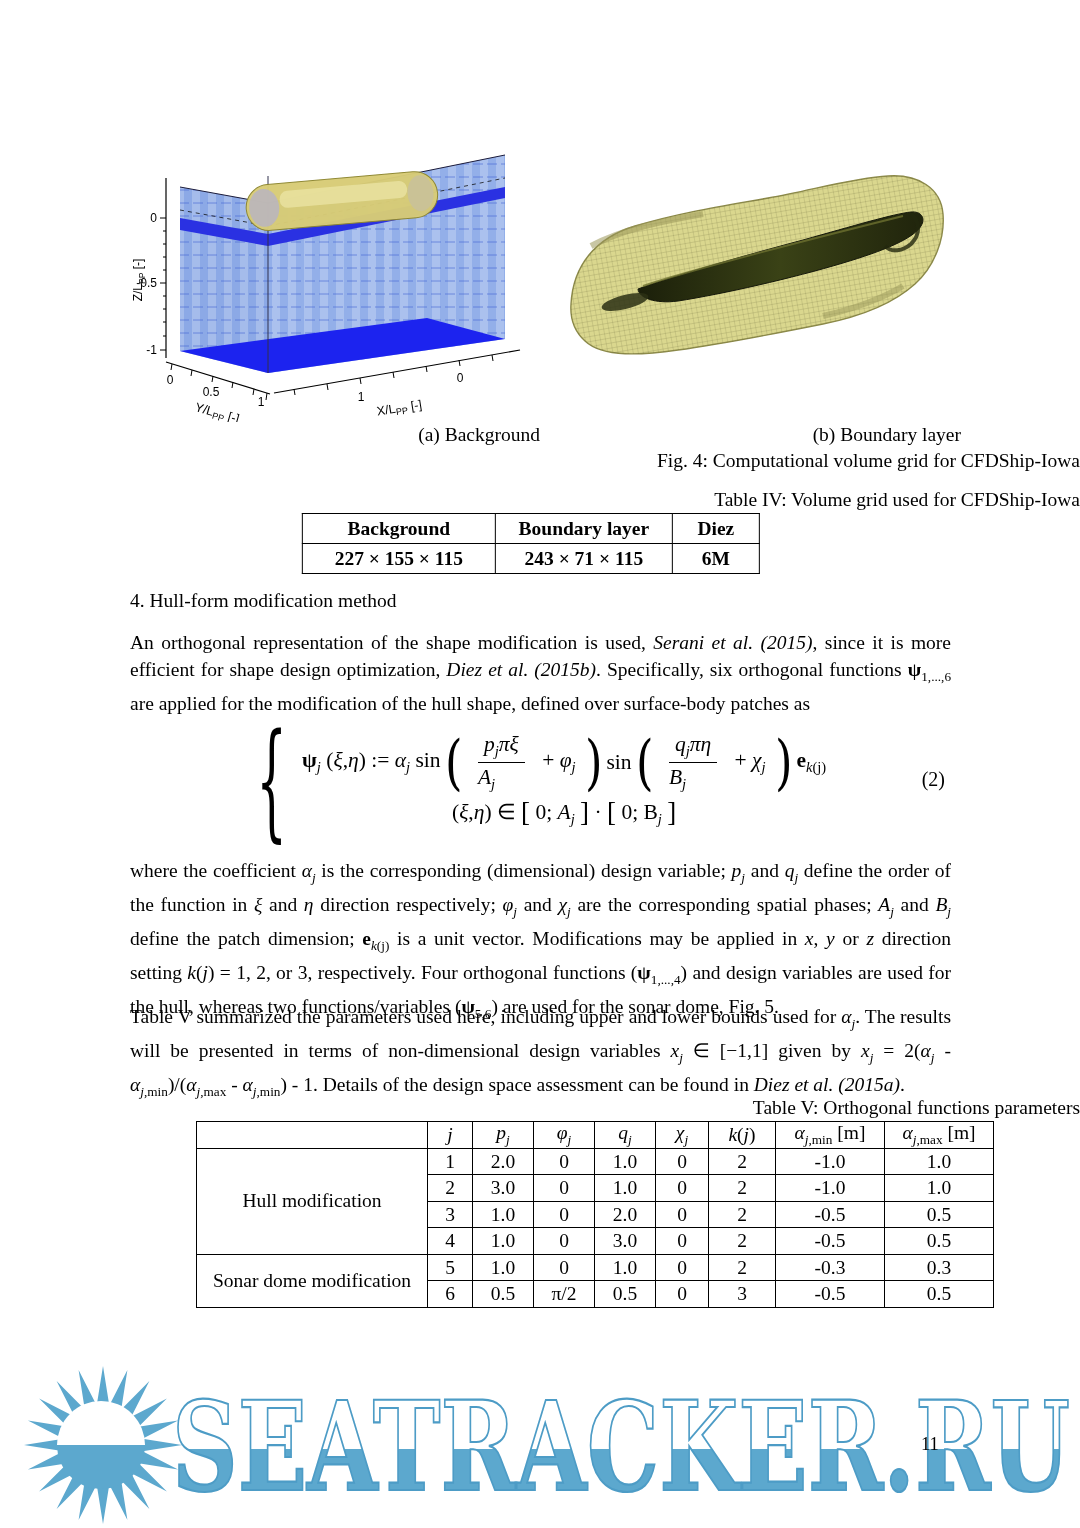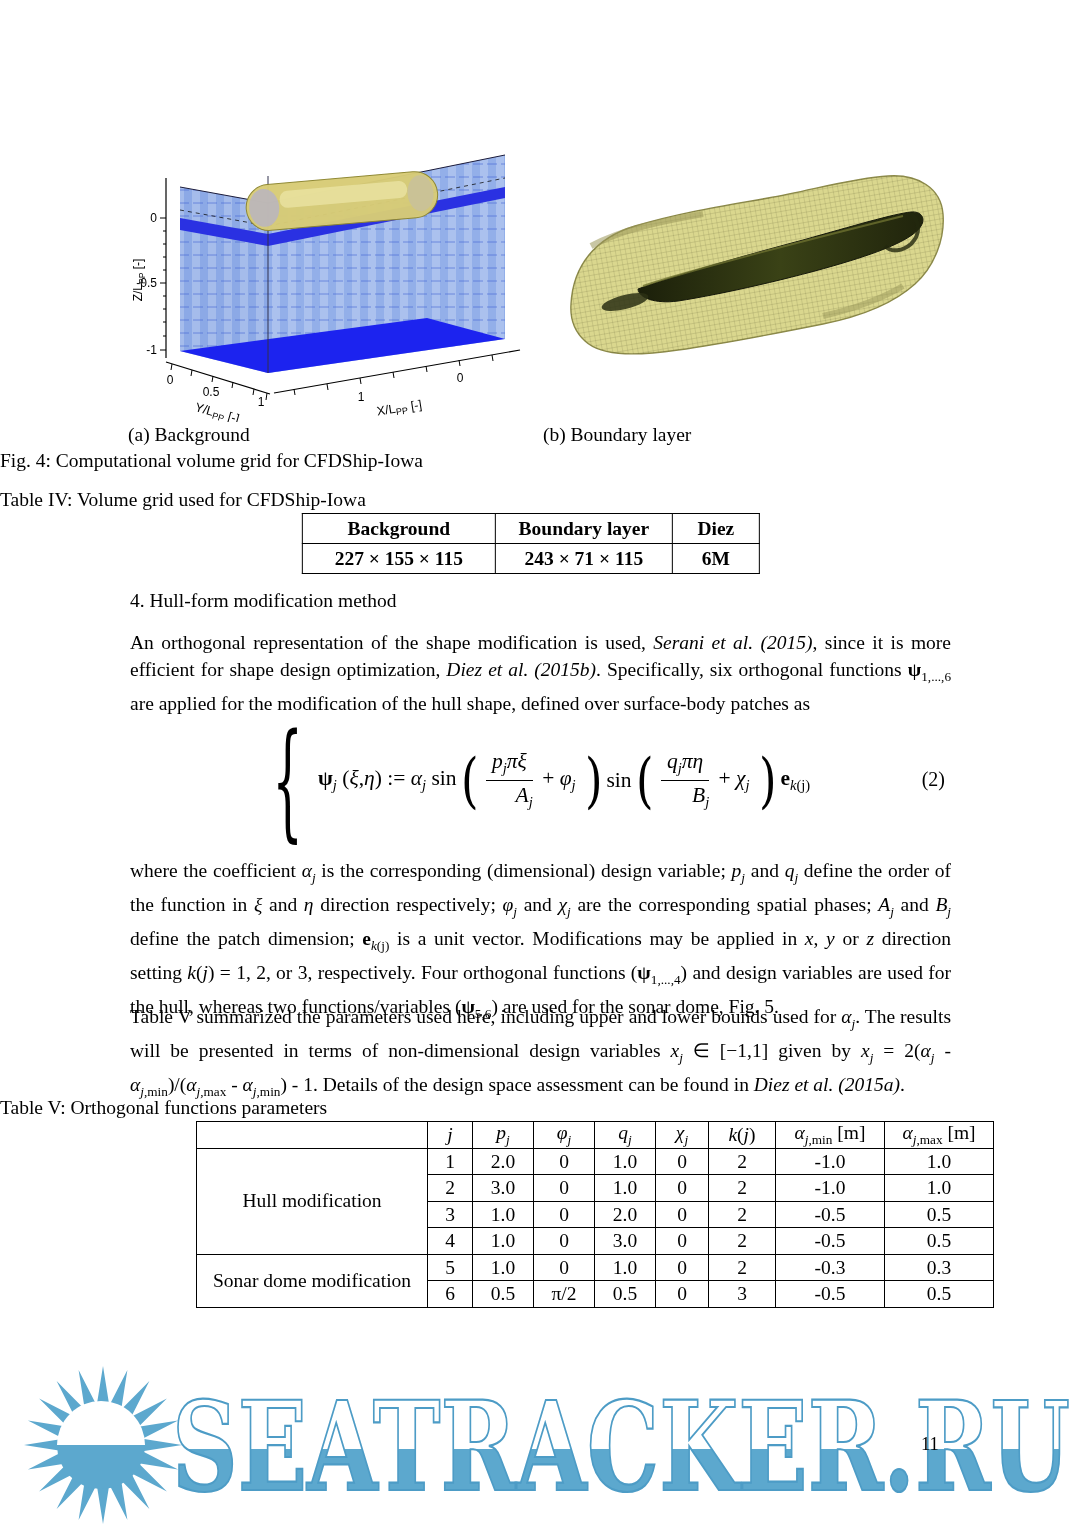--- a/index.html
+++ b/index.html
@@ -1,36 +1,36 @@
 <!DOCTYPE html>
 <html><head>
 <meta charset="utf-8">
 <style>
   html,body{margin:0;padding:0}
   body{width:1080px;height:1528px;position:relative;background:#fff;color:#000;
        font-family:"Liberation Serif",serif;overflow:hidden}
   .abs{position:absolute}
-  .center{text-align:left}
+  .center{text-align:right}
   .cap{font-size:19.5px}
   p.body{font-size:19.5px;line-height:27.2px;text-align:justify;margin:0}
   .sec-heading{font-size:19.5px;font-weight:normal;margin:0}
   sub{font-size:.68em}
   table{border-collapse:collapse;font-size:19.5px;background:#fff}
   .t4 td,.t4 th{border:1.6px solid #000;padding:1px 12px;text-align:center;font-weight:bold;height:27px}
   .t5 td,.t5 th{border:1.4px solid #000;padding:0 6px;text-align:center;font-weight:normal;height:25.5px}
   .t5 .grp{width:218px}
   .t5 .c-j{width:32px}.t5 .c-s{width:48px}.t5 .c-x{width:40px}.t5 .c-k{width:54px}.t5 .c-m{width:96px}
   
   .eq{display:flex;align-items:center;position:relative}
   .eq-brace{font-family:"DejaVu Serif",serif;font-size:46px;font-weight:400;
             transform:scale(1.05,2.75);transform-origin:center;margin:0 16px 0 2px;line-height:46px}
   .eq-body{display:flex;flex-direction:column;align-items:center}
   .eq-row{display:flex;align-items:center;font-size:21.5px;white-space:pre}
   .eq-row2{margin-top:4px;font-size:21.5px}
-  .frac{display:inline-flex;flex-direction:column;align-items:flex-end;margin:0 4px}
+  .frac{display:inline-flex;flex-direction:column;align-items:flex-start;margin:0 12px}
   .frac .num{border-bottom:1.6px solid #000;padding:0 6px 2px}
   .frac .den{padding-top:2px}
   .bp{font-family:"DejaVu Serif",serif;font-size:60px;font-weight:300;line-height:0;
       transform:scaleX(.75);display:inline-block;margin:0 1px}
   .sq{font-size:27px;vertical-align:-2px}
   .eq-num{position:absolute;right:6px;top:52px;font-size:20px}
   
   .figsvg text{font-family:"Liberation Sans",sans-serif}
   .wm-num{font-size:18.5px}
 </style>
@@ -194,20 +194,21 @@
       <span>sin</span>
       <span class="bp">(</span>
       <span class="frac">
         <span class="num"><i>q<sub>j</sub></i><i>πη</i></span>
         <span class="den"><i>B<sub>j</sub></i></span>
       </span>
       <span> + <i>χ<sub>j</sub></i> </span>
       <span class="bp">)</span>
       <span><b>e</b><sub><i>k</i>(j)</sub></span>
     </div>
+    <div class="eq-row2">(<i>ξ</i>,<i>η</i>) ∈ <span class="sq">[</span> 0; <i>A<sub>j</sub></i> <span class="sq">]</span> · <span class="sq">[</span> 0; B<sub><i>j</i></sub> <span class="sq">]</span></div>
   </div>
   <span class="eq-num">(2)</span>
 </div>
 
 <p class="body abs" style="left:130px;top:857px;width:821px">where the coefficient <i>α<sub>j</sub></i> is the corresponding (dimensional) design variable; <i>p<sub>j</sub></i> and <i>q<sub>j</sub></i> define the order of the function in <i>ξ</i> and <i>η</i> direction respectively; <i>φ<sub>j</sub></i> and <i>χ<sub>j</sub></i> are the corresponding spatial phases; <i>A<sub>j</sub></i> and <i>B<sub>j</sub></i> define the patch dimension; <b>e</b><sub><i>k</i>(j)</sub> is a unit vector. Modifications may be applied in <i>x</i>, <i>y</i> or <i>z</i> direction setting <i>k</i>(<i>j</i>) = 1, 2, or 3, respectively. Four orthogonal functions (<b>ψ</b><sub>1,...,4</sub>) and design variables are used for the hull, whereas two functions/variables (<b>ψ</b><sub>5,6</sub>) are used for the sonar dome, Fig. 5.</p>
 
 <p class="body abs" style="left:130px;top:1003px;width:821px">Table V summarized the parameters used here, including upper and lower bounds used for <i>α<sub>j</sub></i>. The results will be presented in terms of non-dimensional design variables <i>x<sub>j</sub></i> ∈ [−1,1] given by <i>x<sub>j</sub></i> = 2(<i>α<sub>j</sub></i> - <i>α</i><sub><i>j</i>,min</sub>)/(<i>α</i><sub><i>j</i>,max</sub> - <i>α</i><sub><i>j</i>,min</sub>) - 1. Details of the design space assessment can be found in <i>Diez et al. (2015a)</i>.</p>
 
 <div class="abs cap center" style="left:0;top:1097px;width:1080px">Table V: Orthogonal functions parameters</div>
 <table class="t5 abs" style="left:196px;top:1121px">

